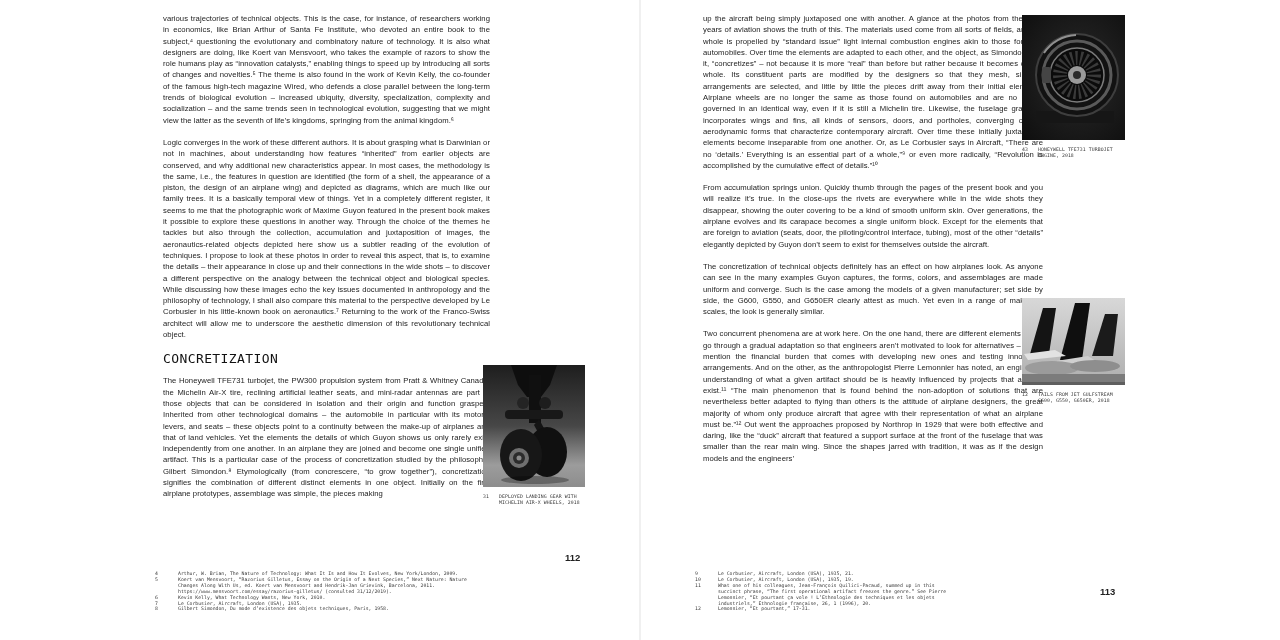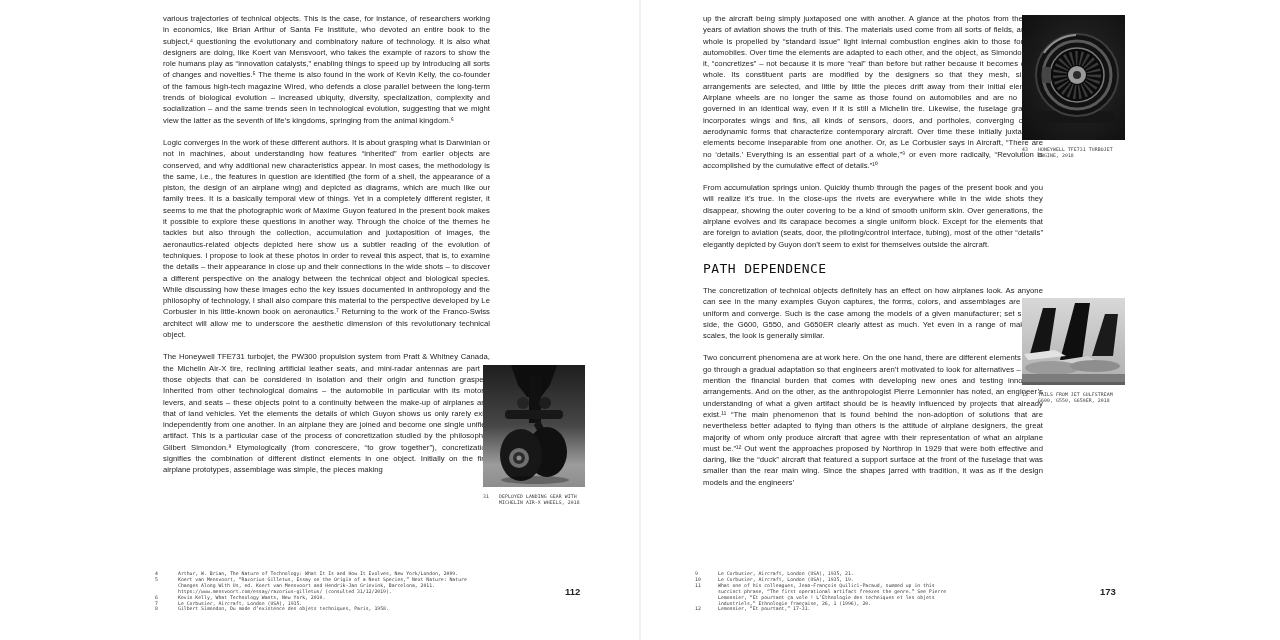--- a/index.html
+++ b/index.html
@@ -48,20 +48,21 @@
 <body>
 
 <div>
   <div class="gutter"></div>
 
   <section>
 
     <div class="col" style="left:155px;top:13px;width:327px;">
       <p>various trajectories of technical objects. This is the case, for instance, of researchers working in economics, like Brian Arthur of Santa Fe Institute, who devoted an entire book to the subject,⁴ questioning the evolutionary and combinatory nature of technology. It is also what designers are doing, like Koert van Mensvoort, who takes the example of razors to show the role humans play as “innovation catalysts,” enabling things to speed up by introducing all sorts of changes and novelties.⁵  The theme is also found in the work of Kevin Kelly, the co-founder of the famous high-tech magazine Wired, who defends a close parallel between the long-term trends of biological evolution – increased ubiquity, diversity, specialization, complexity and socialization – and the same trends seen in technological evolution, suggesting that we might view the latter as the seventh of life’s kingdoms, springing from the animal kingdom.⁶</p>
       <p>Logic converges in the work of these different authors. It is about grasping what is Darwinian or not in machines, about understanding how features “inherited” from earlier objects are conserved, and why additional new characteristics appear. In most cases, the methodology is the same, i.e., the features in question are identified (the form of a shell, the appearance of a piston, the design of an airplane wing) and depicted as diagrams, which are much like our family trees. It is a basically temporal view of things. Yet in a completely different register, it seems to me that the photographic work of Maxime Guyon featured in the present book makes it possible to explore these questions in another way. Through the choice of the themes he tackles but also through the collection, accumulation and juxtaposition of images, the aeronautics-related objects depicted here show us a subtler reading of the evolution of techniques. I propose to look at these photos in order to reveal this aspect, that is, to examine the details – their appearance in close up and their connections in the wide shots – to discover a different perspective on the analogy between the technical object and biological species. While discussing how these images echo the key issues documented in anthropology and the philosophy of technology, I shall also compare this material to the perspective developed by Le Corbusier in his little-known book on aeronautics.⁷ Returning to the work of the Franco-Swiss architect will allow me to underscore the aesthetic dimension of this revolutionary technical object.</p>
+      <h2 class="section">CONCRETIZATION</h2>
       <p>The Honeywell TFE731 turbojet, the PW300 propulsion system from Pratt &amp; Whitney Canada, the Michelin Air-X tire, reclining artificial leather seats, and mini-radar antennas are part of those objects that can be considered in isolation and their origin and function grasped. Inherited from other technological domains – the automobile in particular with its motors, levers, and seats – these objects point to a continuity between the make-up of airplanes and that of land vehicles. Yet the elements the details of which Guyon shows us only rarely exist independently from one another. In an airplane they are joined and become one single unified artifact. This is a particular case of the process of concretization studied by the philosopher Gilbert Simondon.⁸  Etymologically (from concrescere, “to grow together”), concretization signifies the combination of different distinct elements in one object. Initially on the first airplane prototypes, assemblage was simple, the pieces making</p>
     </div>
 
     <figure class="fig" style="left:483px;top:365px;width:102px;">
       <svg width="102" height="122" viewBox="0 0 102 122" role="img">
         <defs>
           <linearGradient id="lgbg" x1="0" y1="0" x2="0" y2="1">
             <stop offset="0" stop-color="#1e1e1e"></stop>
             <stop offset="0.5" stop-color="#474747"></stop>
             <stop offset="0.82" stop-color="#9c9c9c"></stop>
@@ -104,29 +105,28 @@
       <div class="fn">
         <span class="num">7</span>
         <span class="txt">Le Corbusier, Aircraft, London (USA), 1935.</span>
       </div>
       <div class="fn">
         <span class="num">8</span>
         <span class="txt">Gilbert Simondon, Du mode d’existence des objets techniques, Paris, 1958.</span>
       </div>
     </div>
 
-    <div class="pagenum" style="left:565px;top:586px;">112</div>
+    <div class="pagenum" style="left:565px;top:552px;">112</div>
   </section>
 
   <section>
 
     <div class="col" style="left:695px;top:13px;width:340px;">
       <p>up the aircraft being simply juxtaposed one with another. A glance at the photos from the early years of aviation shows the truth of this. The materials used come from all sorts of fields, and the whole is propelled by “standard issue” light internal combustion engines akin to those found in automobiles. Over time the elements are adapted to each other, and the object, as Simondon puts it, “concretizes” – not because it is more “real” than before but rather because it becomes one, a whole. Its constituent parts are modified by the designers so that they mesh, singular arrangements are selected, and little by little the pieces drift away from their initial elements. Airplane wheels are no longer the same as those found on automobiles and are no longer governed in an identical way, even if it is still a Michelin tire. Likewise, the fuselage gradually incorporates wings and fins, all kinds of sensors, doors, and portholes, converging on the aerodynamic forms that characterize contemporary aircraft. Over time these initially juxtaposed elements become inseparable from one another. Or, as Le Corbusier says in Aircraft, “There are no ‘details.’ Everything is an essential part of a whole,”⁹  or even more radically, “Revolution is accomplished by the cumulative effect of details.”¹⁰</p>
       <p>From accumulation springs union. Quickly thumb through the pages of the present book and you will realize it’s true. In the close-ups the rivets are everywhere while in the wide shots they disappear, showing the outer covering to be a kind of smooth uniform skin. Over generations, the airplane evolves and its carapace becomes a single uniform block. Except for the elements that are foreign to aviation (seats, door, the piloting/control interface, tubing), most of the other “details” elegantly depicted by Guyon don’t seem to exist for themselves outside the aircraft.</p>
-      <h2 class="section">PATH DEPENDENCE</h2>
       <p>The concretization of technical objects definitely has an effect on how airplanes look. As anyone can see in the many examples Guyon captures, the forms, colors, and assemblages are made uniform and converge. Such is the case among the models of a given manufacturer; set side by side, the G600, G550, and G650ER clearly attest as much. Yet even in a range of makes or scales, the look is generally similar.</p>
       <p>Two concurrent phenomena are at work here. On the one hand, there are different elements which go through a gradual adaptation so that engineers aren’t motivated to look for alternatives – not to mention the financial burden that comes with developing new ones and testing innovative arrangements. And on the other, as the anthropologist Pierre Lemonnier has noted, an engineer’s understanding of what a given artifact should be is heavily influenced by projects that already exist.¹¹  “The main phenomenon that is found behind the non-adoption of solutions that are nevertheless better adapted to flying than others is the attitude of airplane designers, the great majority of whom only produce aircraft that agree with their representation of what an airplane must be.”¹² Out went the approaches proposed by Northrop in 1929 that were both effective and daring, like the “duck” aircraft that featured a support surface at the front of the fuselage that was smaller than the rear main wing. Since the shapes jarred with tradition, it was as if the design models and the engineers’</p>
     </div>
 
     <figure class="fig" style="left:1022px;top:15px;width:103px;">
       <svg width="103" height="125" viewBox="0 0 103 125" role="img">
         <defs>
           <radialGradient id="engbg" cx="0.55" cy="0.48" r="0.95">
             <stop offset="0" stop-color="#2a2a2a"></stop>
             <stop offset="1" stop-color="#070707"></stop>
@@ -186,15 +186,15 @@
       <div class="fn">
         <span class="num">11</span>
         <span class="txt">What one of his colleagues, Jean-François Quilici-Pacaud, summed up in this succinct phrase, “The first operational artifact freezes the genre.” See Pierre Lemonnier, “Et pourtant ça vole ! L’Ethnologie des techniques et les objets industriels,” Ethnologie française, 26, 1 (1996), 20.</span>
       </div>
       <div class="fn">
         <span class="num">12</span>
         <span class="txt">Lemonnier, “Et pourtant,” 17-31.</span>
       </div>
     </div>
 
-    <div class="pagenum" style="left:1100px;top:586px;">173</div>
+    <div class="pagenum" style="left:1100px;top:586px;">113</div>
   </section>
 </div>
 
 </body></html>

